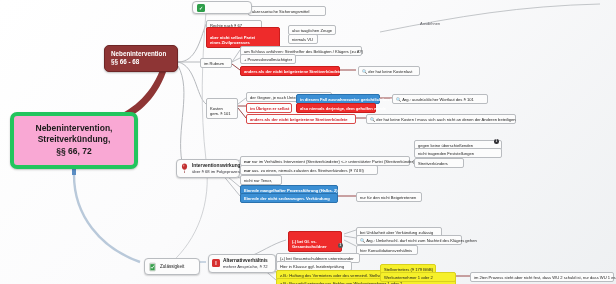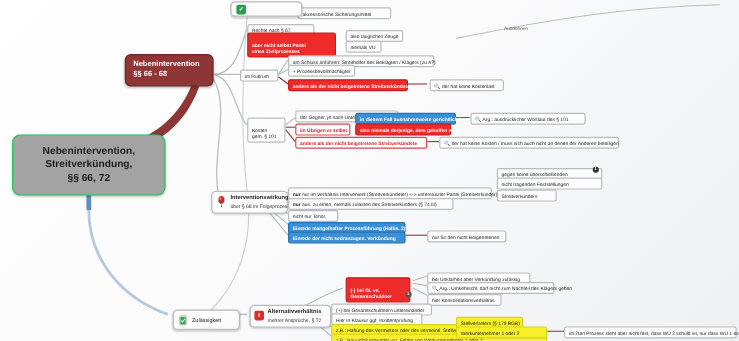--- a/index.html
+++ b/index.html
@@ -10,21 +10,21 @@
     overflow:hidden;position:relative;
   }
   #canvas{position:absolute;inset:0;}
   svg.links{position:absolute;left:0;top:0;width:616px;height:284px;pointer-events:none;}
 
   .node{position:absolute;box-sizing:border-box;white-space:nowrap;}
 
   
   .root{
     left:10px;top:112px;width:128px;
-    background:#a3a3a3;border:1px solid #22c55e;border-radius:7px;
+    background:#f9a8d4;border:4px solid #22c55e;border-radius:7px;
     box-shadow:0 1px 2px rgba(0,0,0,.22);
     text-align:center;padding:7px 4px 8px;
     font-size:8.5px;font-weight:bold;color:#1b1b1b;line-height:1.35;
   }
 
   
   .main-red{
     background:#8e3535;border:1px solid #6e2626;border-radius:5px;
     color:#ffffff;font-size:6.3px;font-weight:bold;line-height:1.3;
     padding:4px 6px 5px;box-shadow:0 1px 2px rgba(0,0,0,.25);

